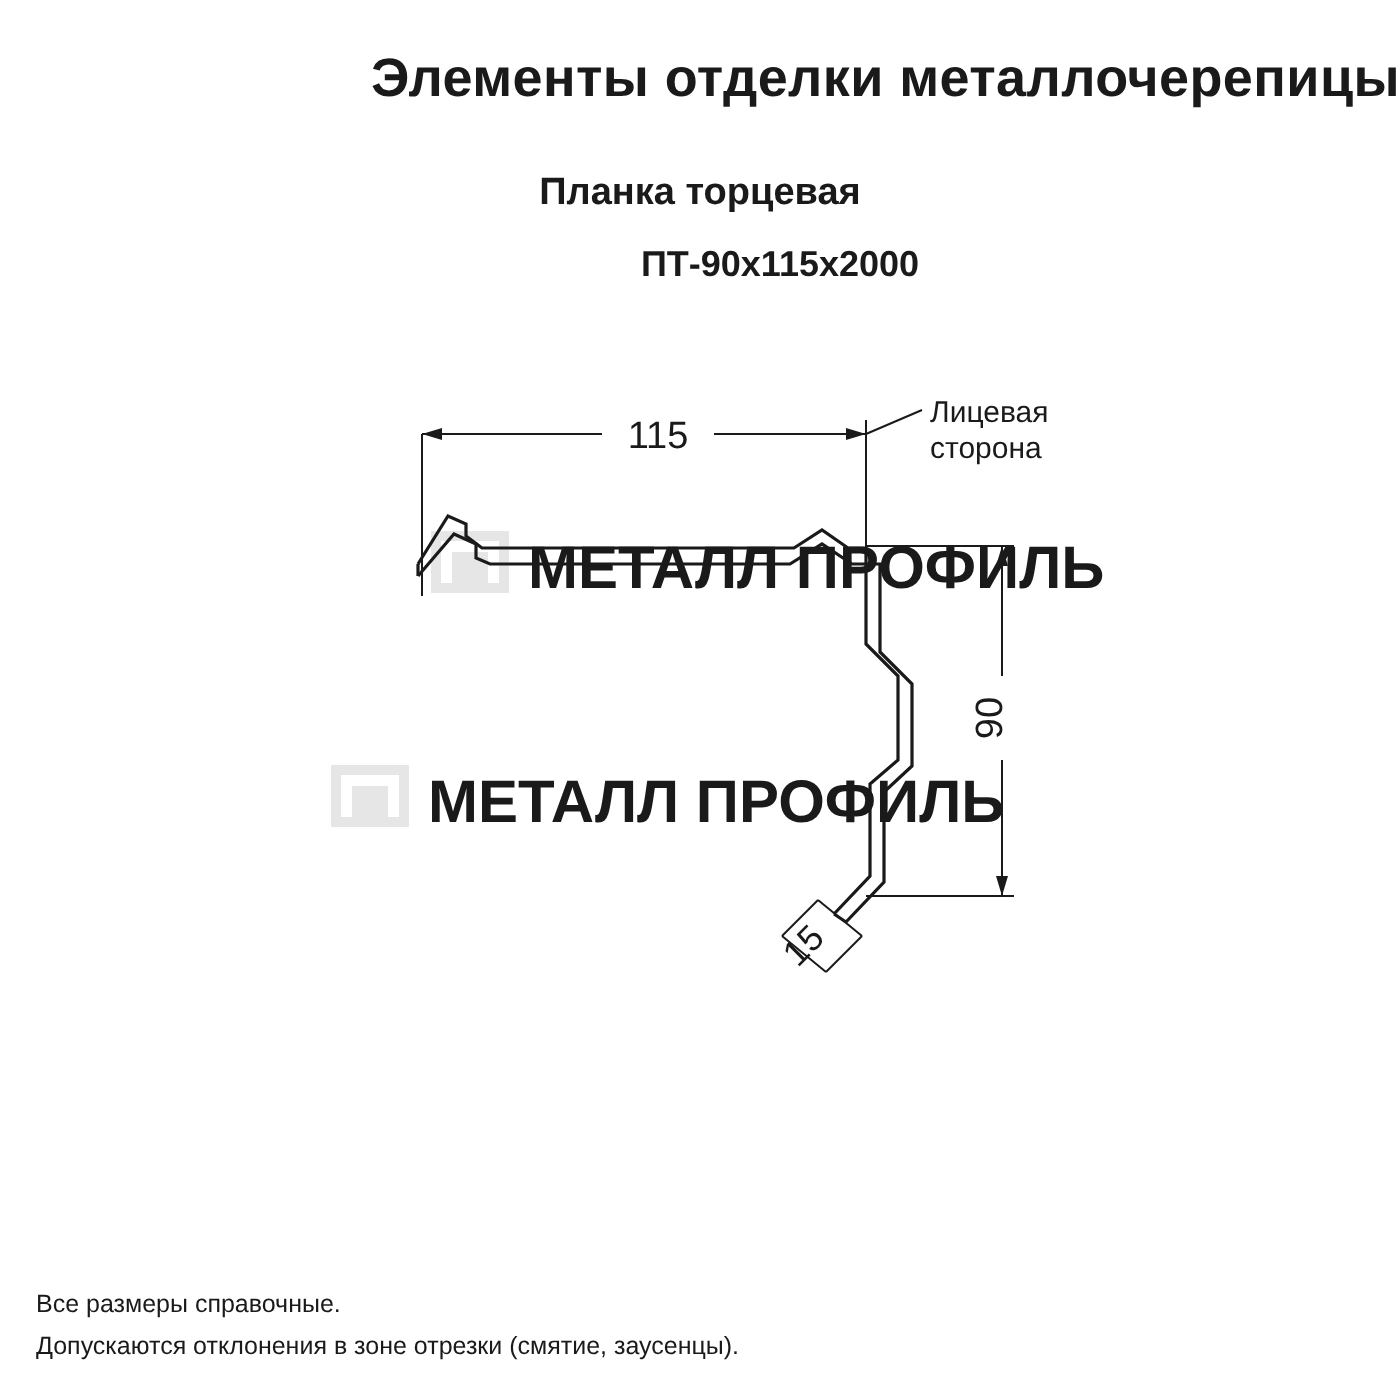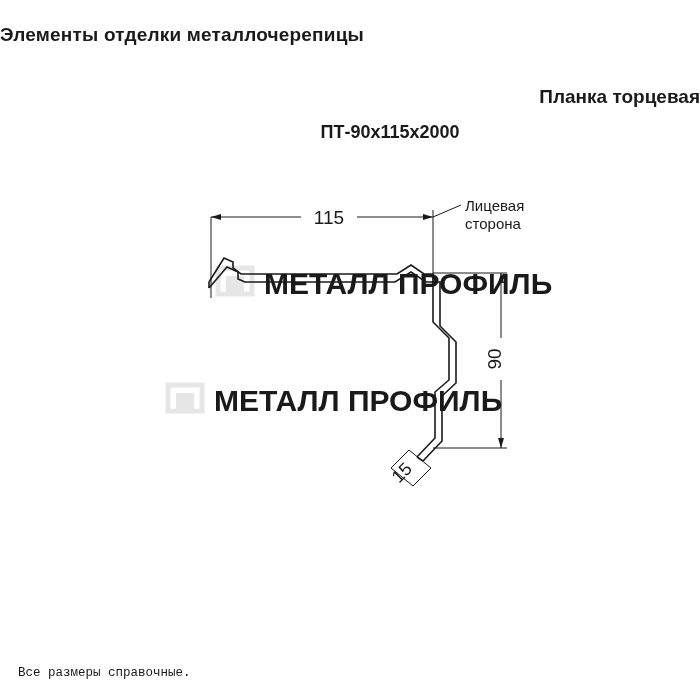--- a/index.html
+++ b/index.html
@@ -18,31 +18,31 @@
   .page {
     position: relative;
     width: 700px;
     height: 700px;
   }
   .title {
     position: absolute;
     top: 24px;
     left: 0;
     width: 700px;
-    text-align: left;
-    font-size: 19px;
+    text-align: right;
+    font-size: 27px;
     font-weight: bold;
     letter-spacing: 0.2px;
   }
   .subtitle {
     position: absolute;
     top: 86px;
     left: 0;
     width: 700px;
-    text-align: right;
+    text-align: center;
     font-size: 19px;
     font-weight: bold;
   }
   .code {
     position: absolute;
     top: 122px;
     left: 0;
     width: 700px;
     text-align: center;
     font-size: 18px;
@@ -67,21 +67,21 @@
   }
   .footer {
     position: absolute;
     left: 18px;
     bottom: 16px;
     width: 664px;
     font-size: 12.5px;
     line-height: 1.7;
     color: #1a1a1a;
   }
-  .footer div { white-space: nowrap; font-family: Liberation Mono, monospace; }
+  .footer div { white-space: nowrap; }
   svg { display: block; }
   text { font-family: "Liberation Sans", sans-serif; fill: #1a1a1a; }
 </style>
 </head>
 <body>
 
 <div class="page">
 
   <div class="title">Элементы отделки металлочерепицы</div>
   <div class="subtitle">Планка торцевая</div>
@@ -182,15 +182,16 @@
       <text x="482" y="189" font-size="19" text-anchor="middle" transform="rotate(-90 482 189)">90</text>
       <text x="387" y="307" font-size="18" text-anchor="middle" transform="rotate(-45 387 307)">15</text>
 
       <text x="446" y="41" font-size="15">Лицевая</text>
       <text x="446" y="59" font-size="15">сторона</text>
     </svg>
   </div>
 
   <div class="footer">
     <div>Все размеры справочные.</div>
+    <div>Допускаются отклонения в зоне отрезки (смятие, заусенцы).</div>
   </div>
 
 </div>
 
 </body></html>

